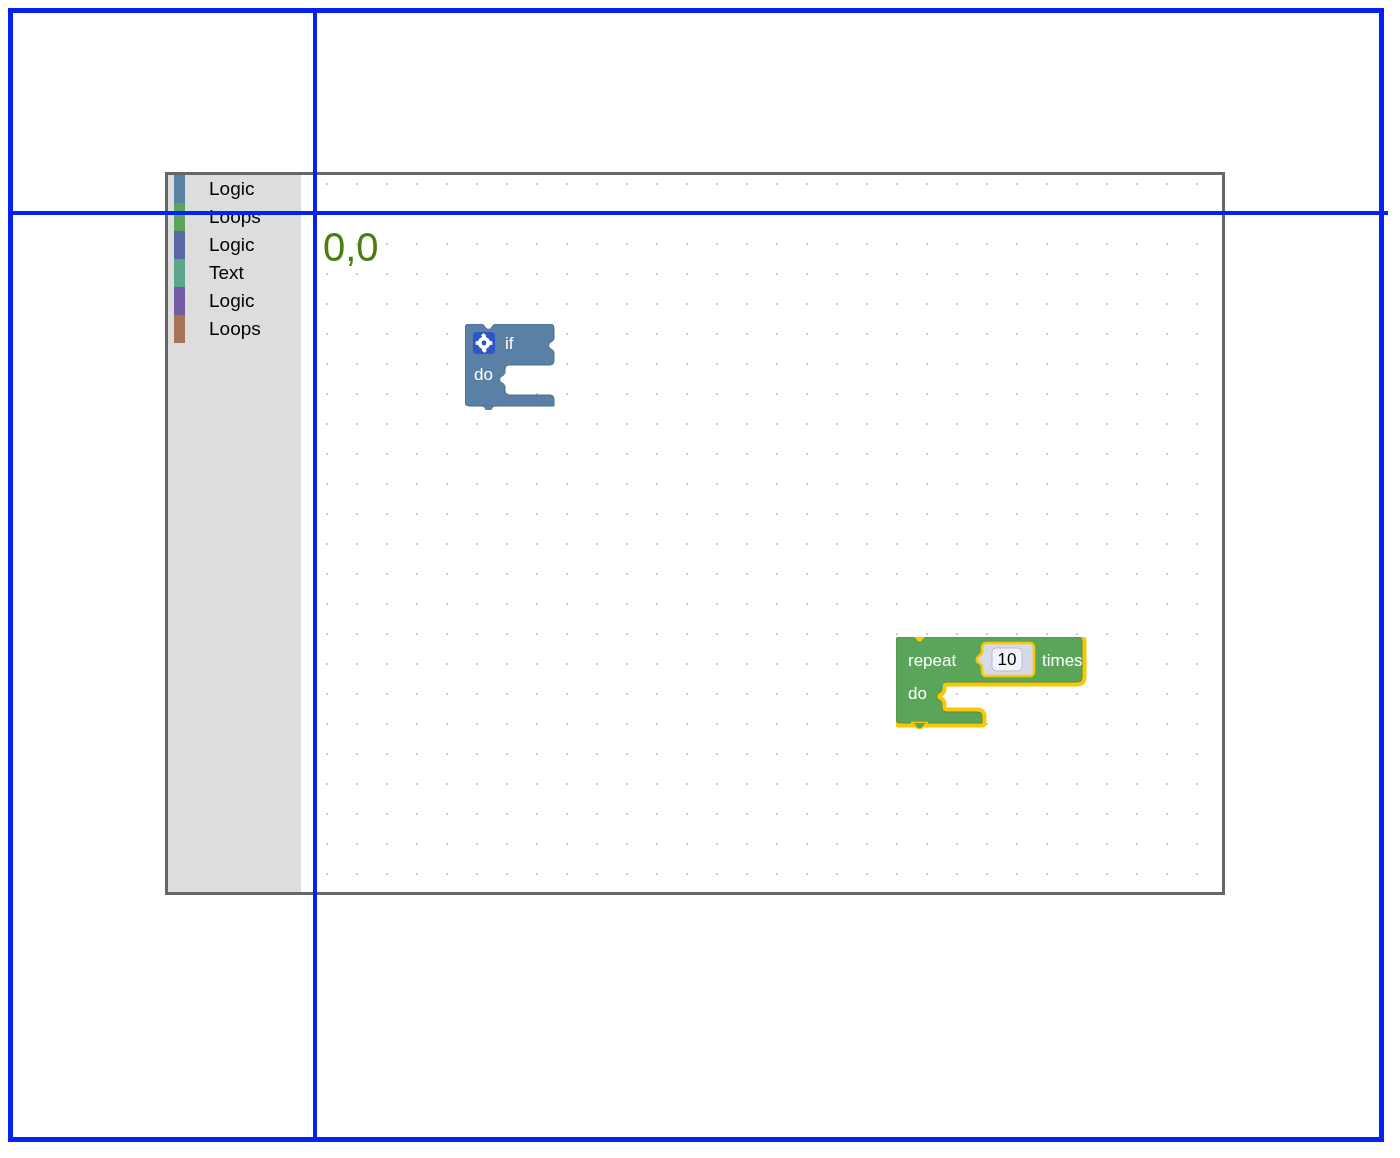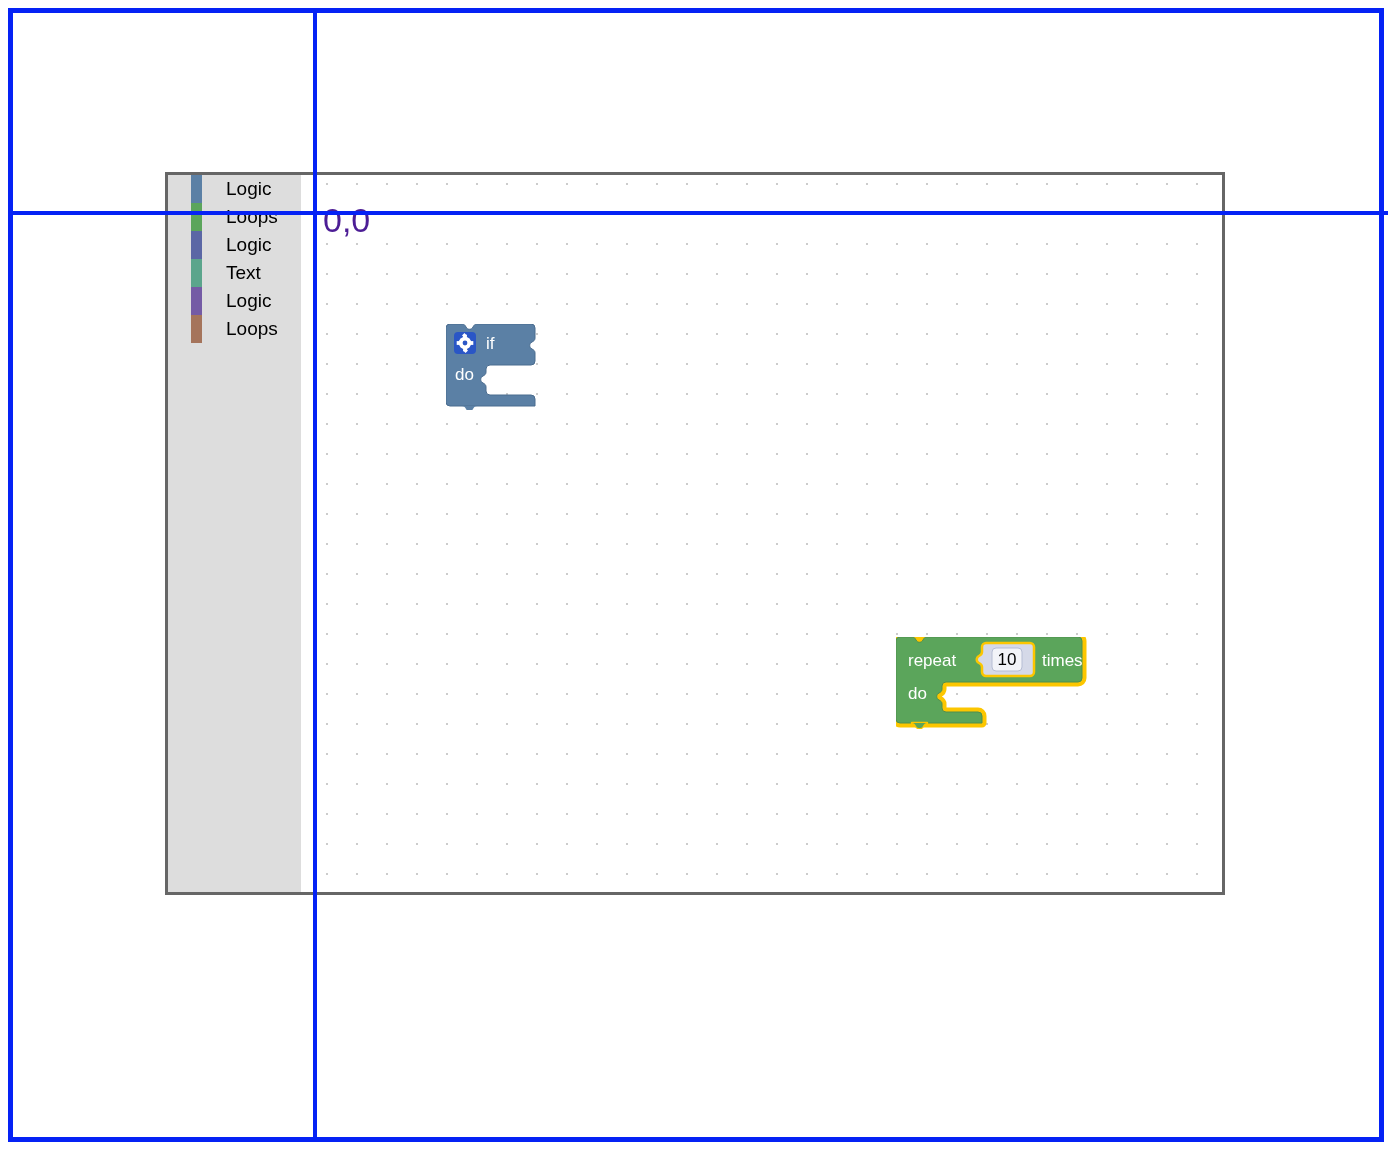--- a/index.html
+++ b/index.html
@@ -85,21 +85,21 @@
     height: 100%;
     background: #dddddd;
     box-sizing: border-box;
     z-index: 5;
   }
   .toolbox-item {
     position: relative;
     height: 28px;
     display: flex;
     align-items: center;
-    padding-left: 23px;
+    padding-left: 6px;
     cursor: pointer;
   }
   .toolbox-swatch {
     width: 11px;
     height: 28px;
     flex: 0 0 11px;
   }
   .toolbox-label {
     margin-left: 24px;
     font-size: 19px;
@@ -108,23 +108,23 @@
     white-space: nowrap;
   }
   .toolbox-gap {
     height: 13px;
   }
 
   
   #origin-label {
     position: absolute;
     left: 155px;
-    top: 28px;
-    font-size: 34px;
-    color: #4c1d95;
+    top: 52px;
+    font-size: 40px;
+    color: #4d7c0f;
     font-family: "Liberation Sans", sans-serif;
     line-height: 1;
     z-index: 6;
   }
 
   
   #blocks-layer {
     position: absolute;
     left: 0;
     top: 0;
@@ -180,21 +180,21 @@
           <span class="toolbox-label">Loops</span>
         </div>
       </div>
     <div class="toolbox-gap"></div>
   </div>
 
   <div id="origin-label">0,0</div>
 
   <div id="blocks-layer">
 
-    <div class="block-wrap" id="if-block-wrap" style="left:278px; top:149px;text-decoration:underline;">
+    <div class="block-wrap" id="if-block-wrap" style="left:297px; top:149px;text-decoration:underline;">
       <svg width="100" height="86" viewBox="0 0 100 86" xmlns="http://www.w3.org/2000/svg">
 
         <path id="if-block-path" d="M 0 4
                  a 4 4 0 0 1 4 -4
                  L 16 0
                  c 2 0 3 1 4 3
                  c 1.5 3 5.5 3 7 0
                  c 1 -2 2 -3 4 -3
                  L 85 0
                  a 4 4 0 0 1 4 4

